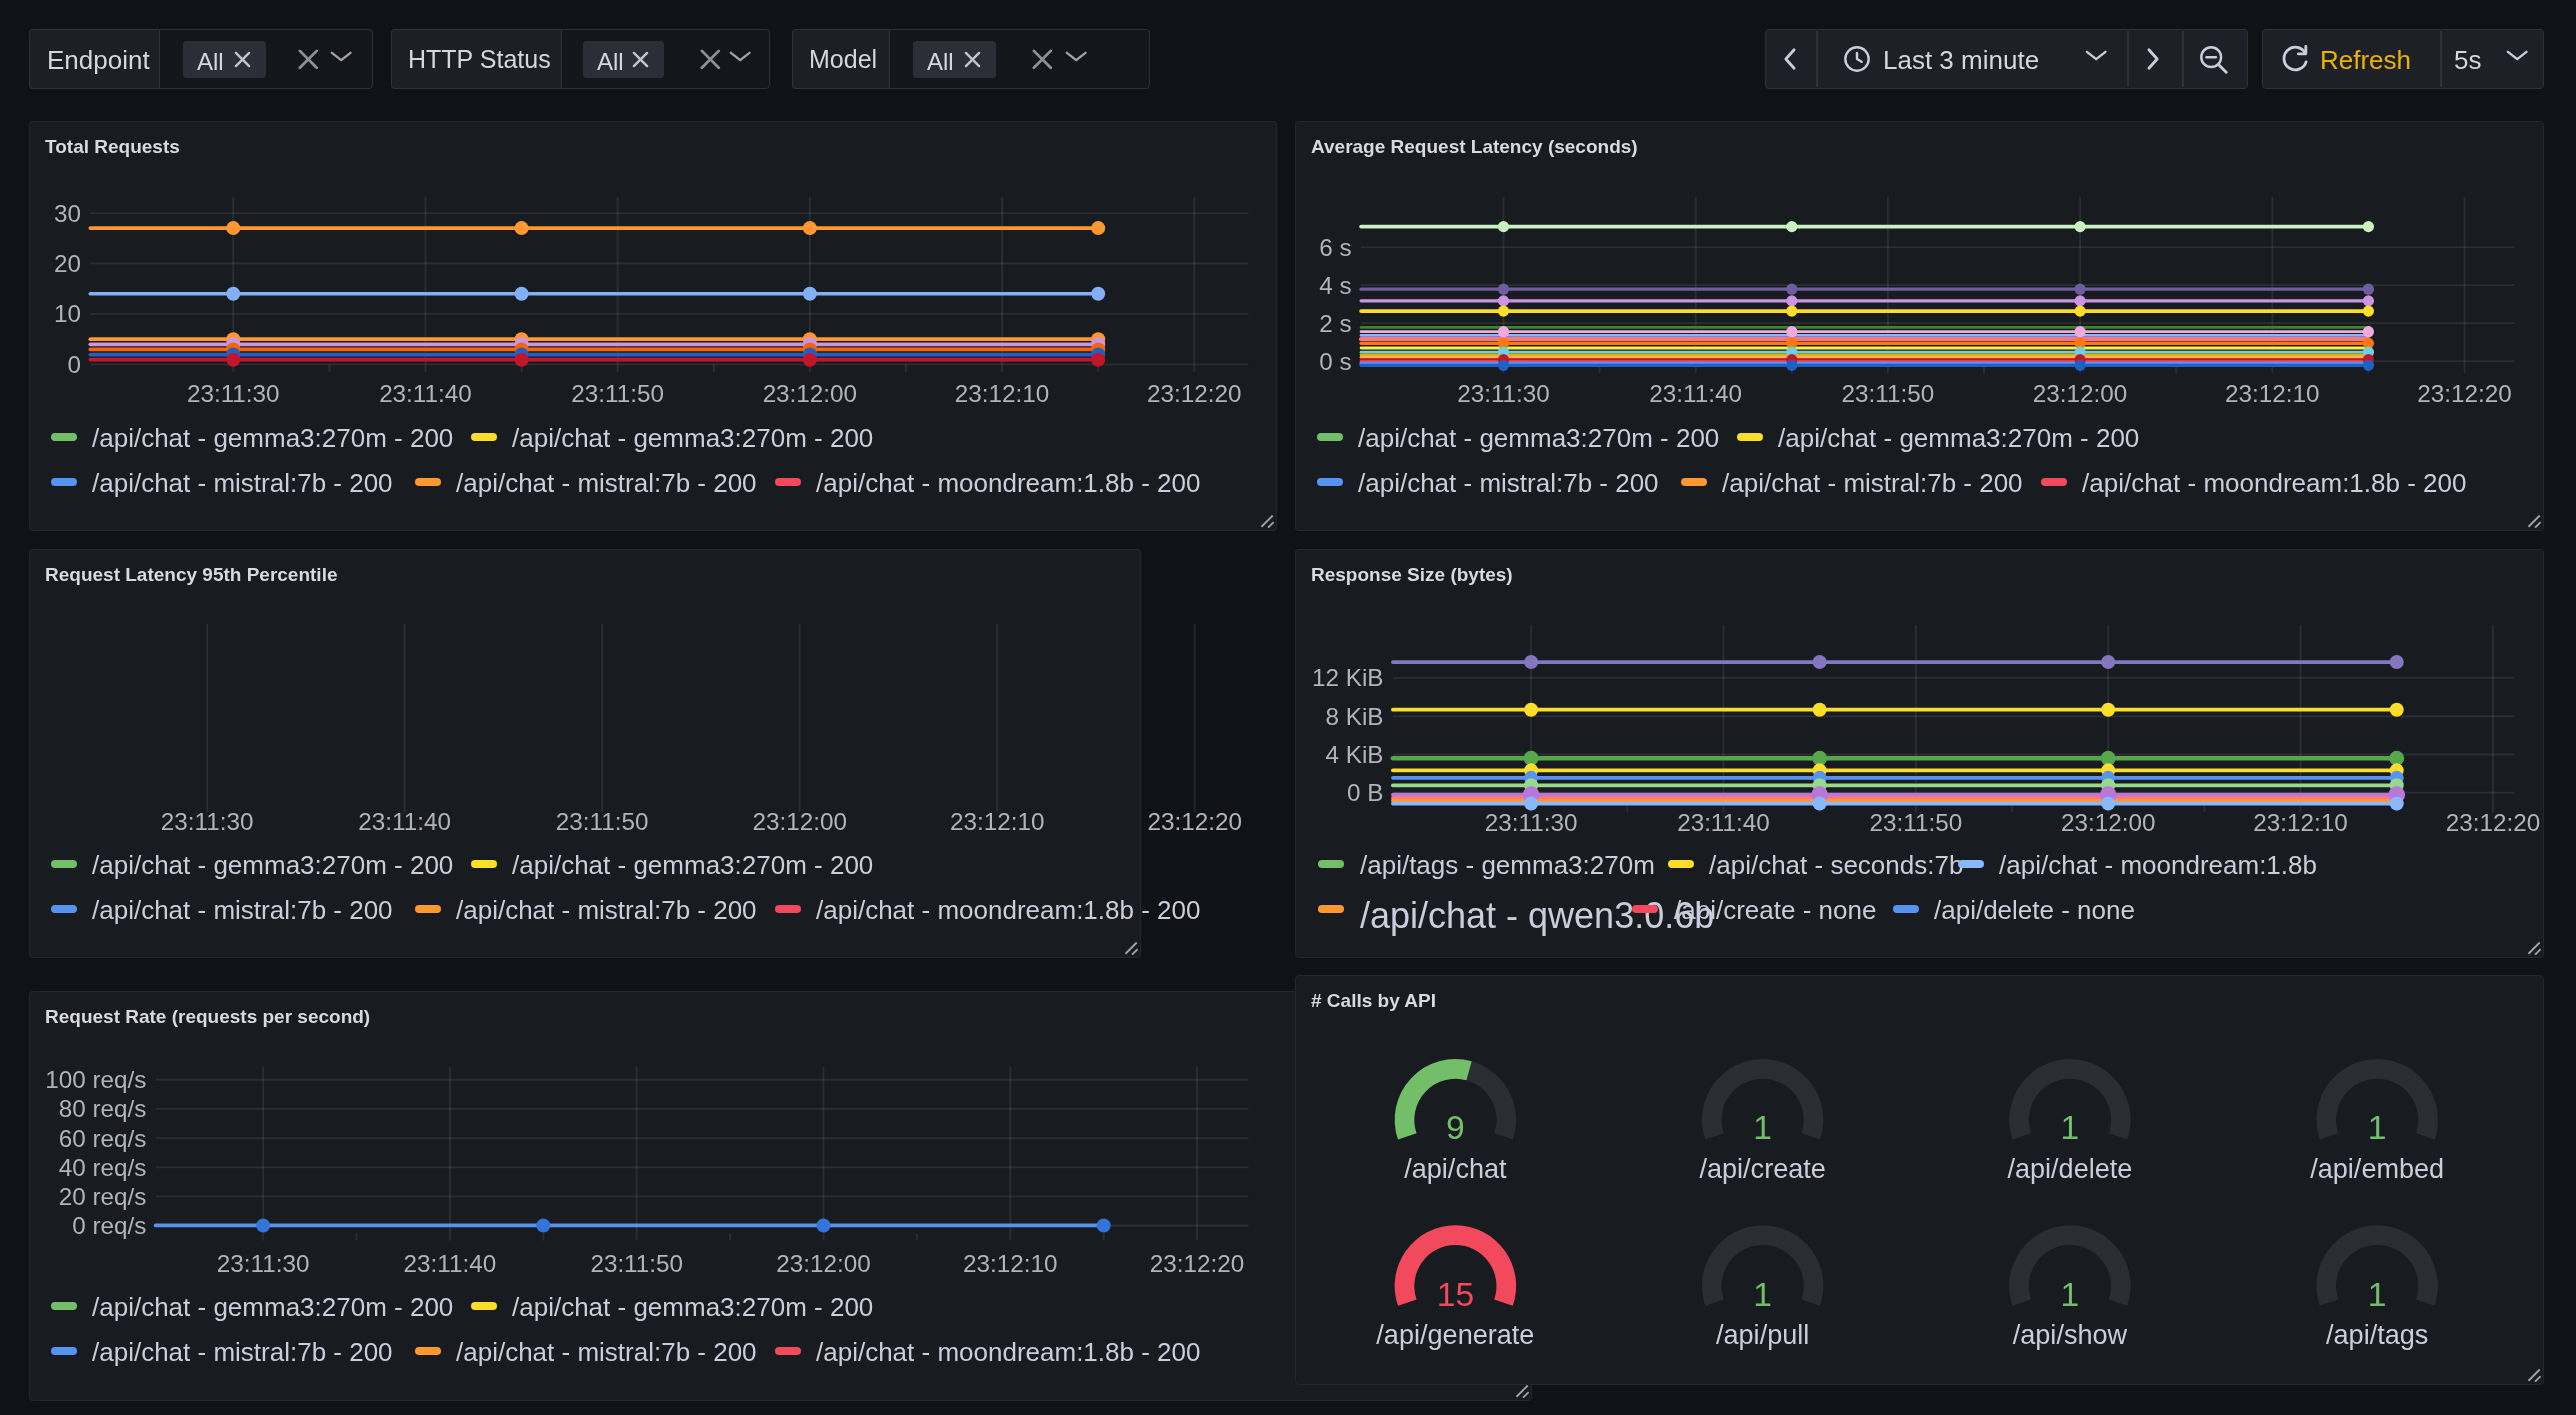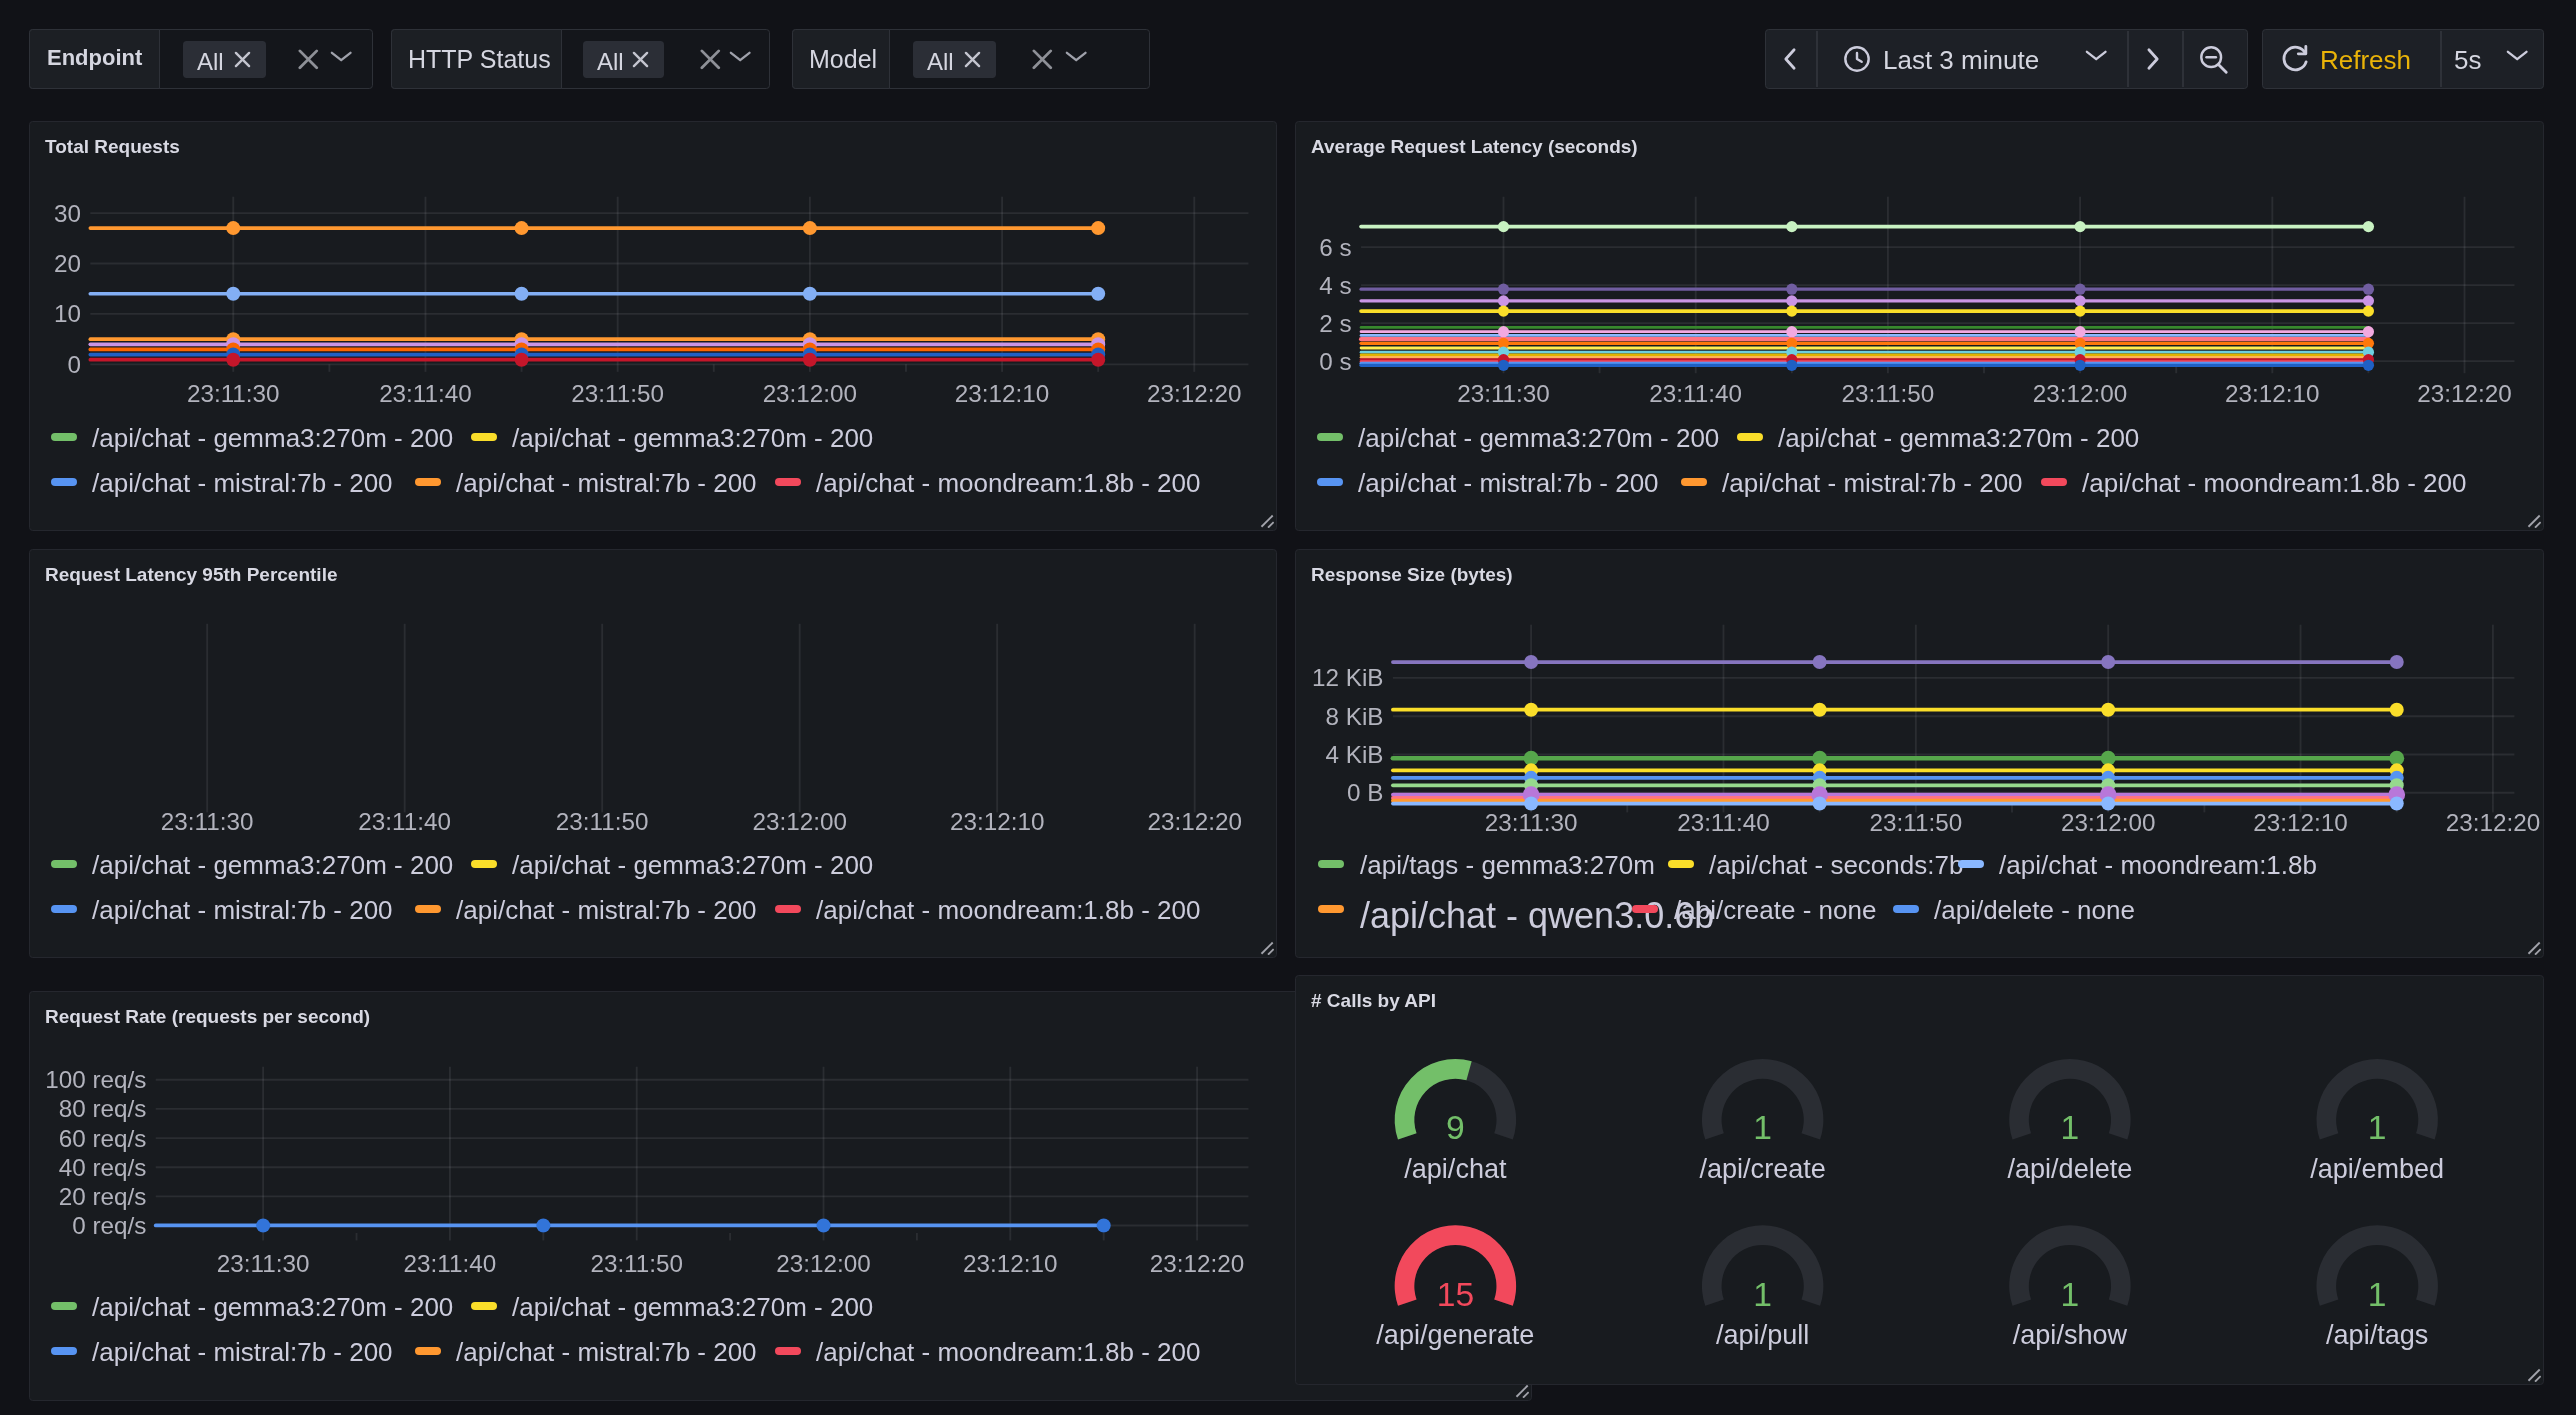--- a/index.html
+++ b/index.html
@@ -1,21 +1,21 @@
 <!DOCTYPE html>
 <html style="font-size:15px"><head><meta charset="utf-8"><style>
 * { margin:0; padding:0; box-sizing:border-box; }
 html,body { width:2576px; height:1415px; background:#111217; font-family:"Liberation Sans", sans-serif; overflow:hidden; }
 .panel { position:absolute; background:#181b1f; border:1.9px solid #25272e; border-radius:3.7px; }
 .ptitle { position:absolute; left:15px; top:14px; font-size:19px; font-weight:700; color:#d8d9e3; white-space:nowrap; }
 </style></head>
 <body>
 <div style="position:absolute;left:29px;top:29px;width:344px;height:60px;border:1.9px solid #2e3138;border-radius:3.7px;box-sizing:border-box;background:#14161b"></div>
 <div style="position:absolute;left:29px;top:29px;width:131px;height:60px;background:#1c1f24;border:1.9px solid #2e3138;border-radius:3.7px 0 0 3.7px;box-sizing:border-box"></div>
-<span style="position:absolute;left:47px;top:45px;font-size:22px;color:#d5d6e0;font-weight:700;white-space:nowrap">Endpoint</span>
+<span style="position:absolute;left:47px;top:45px;font-size:26px;color:#d5d6e0;font-weight:400;white-space:nowrap">Endpoint</span>
 <div style="position:absolute;left:183px;top:41px;width:83px;height:37px;background:#2b2e36;border-radius:3.7px"></div>
 <span style="position:absolute;left:197px;top:48px;font-size:24px;color:#d5d6e0">All</span>
 <svg style="position:absolute;left:234px;top:51px" width="17" height="17" viewBox="0 0 18 18">
     <line x1="2" y1="2" x2="16" y2="16" stroke="#c4c5cf" stroke-width="2.5" stroke-linecap="round"></line>
     <line x1="2" y1="16" x2="16" y2="2" stroke="#c4c5cf" stroke-width="2.5" stroke-linecap="round"></line>
   </svg>
 <svg style="position:absolute;left:298px;top:49px" width="20.6" height="20.6" viewBox="0 0 22 22">
     <line x1="2" y1="2" x2="20" y2="20" stroke="#8e9097" stroke-width="3" stroke-linecap="round"></line>
     <line x1="2" y1="20" x2="20" y2="2" stroke="#8e9097" stroke-width="3" stroke-linecap="round"></line>
   </svg>
@@ -269,21 +269,21 @@
     <span style="position:absolute;left:62px;top:346px;font-size:26px;color:#ccccdc;white-space:nowrap">/api/chat - mistral:7b - 200</span>
     <span style="position:absolute;left:385px;top:356px;width:26px;height:8.4px;border-radius:4.7px;background:#FF9830"></span>
     <span style="position:absolute;left:426px;top:346px;font-size:26px;color:#ccccdc;white-space:nowrap">/api/chat - mistral:7b - 200</span>
     <span style="position:absolute;left:745px;top:356px;width:26px;height:8.4px;border-radius:4.7px;background:#F2495C"></span>
     <span style="position:absolute;left:786px;top:346px;font-size:26px;color:#ccccdc;white-space:nowrap">/api/chat - moondream:1.8b - 200</span>
     <svg width="20.6" height="20.6" style="position:absolute;right:1.9px;bottom:1.9px" viewBox="0 0 22 22">
       <line x1="8" y1="20" x2="20" y2="8" stroke="#a2a3ab" stroke-width="2"></line>
       <line x1="15" y1="21" x2="21" y2="15" stroke="#a2a3ab" stroke-width="2"></line>
     </svg>
   </div>
-<div class="panel" style="left:29px;top:549px;width:1248px;height:409px">
+<div class="panel" style="left:29px;top:549px;width:1112px;height:409px">
     <div class="ptitle">Request Latency 95th Percentile</div>
     <svg width="1248" height="409" viewBox="31 587 1335 438" style="position:absolute;left:0;top:0">
       <line x1="220.0" y1="666.0" x2="220.0" y2="868.0" stroke="rgba(204,204,220,0.10)" stroke-width="2" stroke-linecap="butt"></line>
       <line x1="431.5" y1="666.0" x2="431.5" y2="868.0" stroke="rgba(204,204,220,0.10)" stroke-width="2" stroke-linecap="butt"></line>
       <line x1="643.0" y1="666.0" x2="643.0" y2="868.0" stroke="rgba(204,204,220,0.10)" stroke-width="2" stroke-linecap="butt"></line>
       <line x1="854.5" y1="666.0" x2="854.5" y2="868.0" stroke="rgba(204,204,220,0.10)" stroke-width="2" stroke-linecap="butt"></line>
       <line x1="1066.0" y1="666.0" x2="1066.0" y2="868.0" stroke="rgba(204,204,220,0.10)" stroke-width="2" stroke-linecap="butt"></line>
       <line x1="1277.5" y1="666.0" x2="1277.5" y2="868.0" stroke="rgba(204,204,220,0.10)" stroke-width="2" stroke-linecap="butt"></line>
       <text x="220.0" y="887.0" font-size="26" fill="#b2b3bd" text-anchor="middle" font-weight="400" font-family="Liberation Sans, sans-serif">23:11:30</text>
       <text x="431.5" y="887.0" font-size="26" fill="#b2b3bd" text-anchor="middle" font-weight="400" font-family="Liberation Sans, sans-serif">23:11:40</text>

